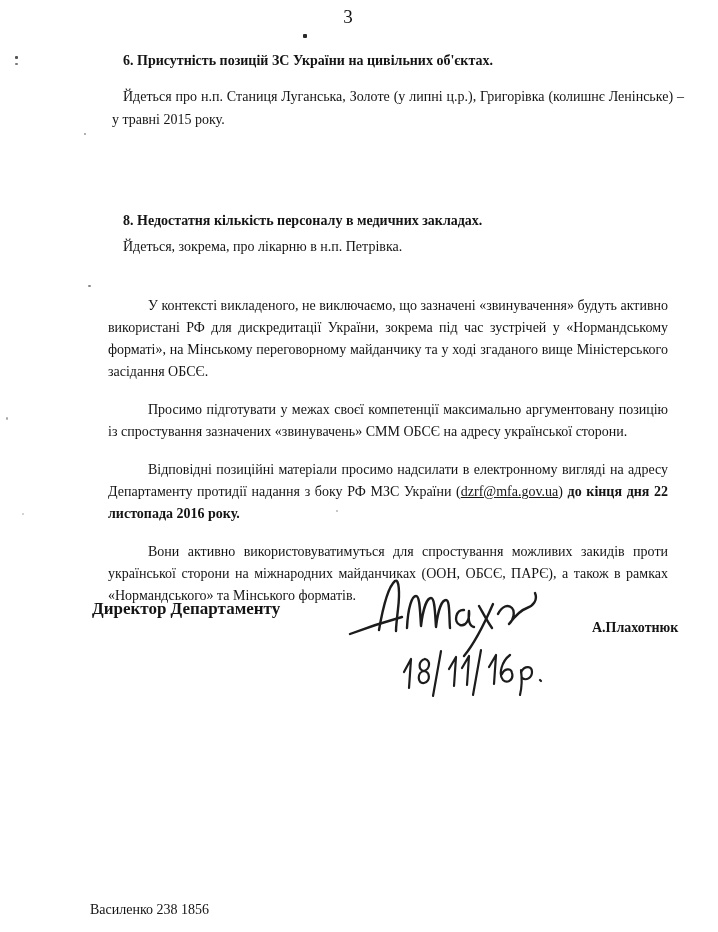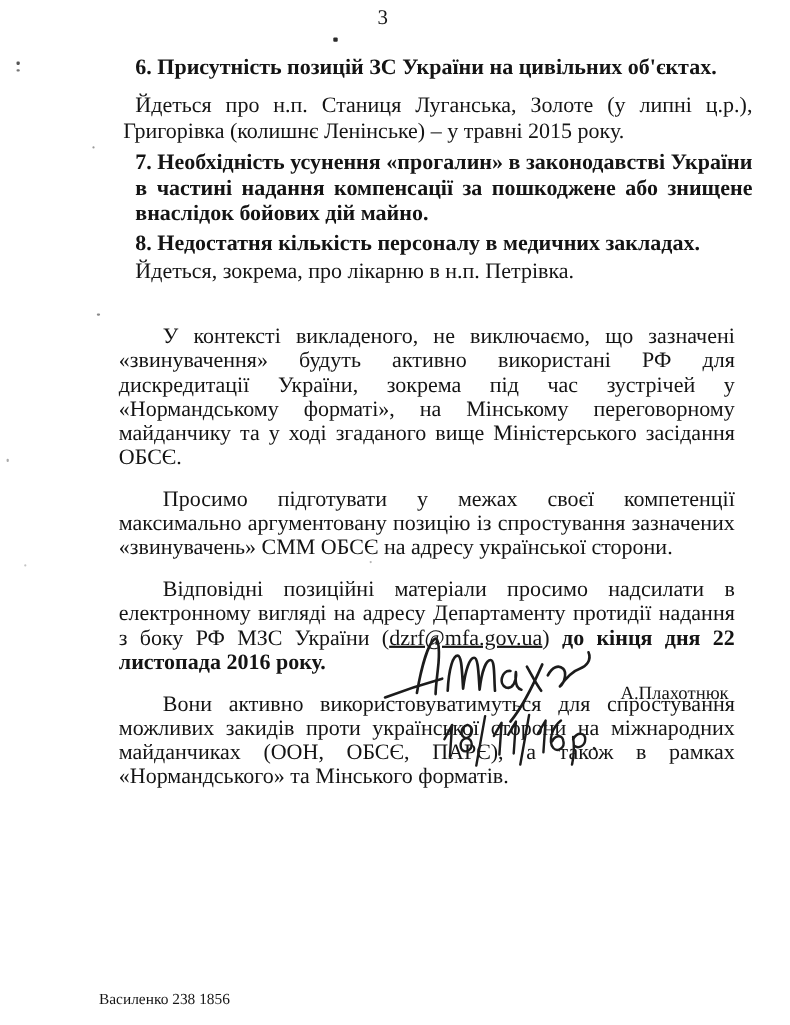--- a/index.html
+++ b/index.html
@@ -5,33 +5,33 @@
   html,body{margin:0;padding:0;background:#e8e8e8;}
   #page{
     position:relative;
     width:718px;height:932px;
     background:#ffffff;
     font-family:"Liberation Serif","DejaVu Serif",serif;
     color:#141414;
     overflow:hidden;
     -webkit-font-smoothing:antialiased;
   }
-  .t{font-size:20px;line-height:22px;text-align:justify;}
+  .t{font-size:14px;line-height:22px;text-align:justify;}
   .page-number{position:absolute;top:6px;left:300px;width:96px;text-align:center;font-size:19px;}
   .h6{position:absolute;top:50px;left:123px;width:561px;font-weight:bold;}
   .body6{position:absolute;top:85px;left:112px;width:572px;text-indent:11px;line-height:23px;}
   .h7{position:absolute;top:137px;left:123px;width:561px;font-weight:bold;line-height:23px;}
   .h8{position:absolute;top:210px;left:123px;width:561px;font-weight:bold;}
   .body8{position:absolute;top:236px;left:112px;width:572px;text-indent:11px;}
   .mainflow{position:absolute;top:279px;left:92px;width:592px;}
   .mainflow p{margin:16px;text-indent:40px;}
   .email{text-decoration:underline;}
   .deadline{font-weight:bold;font-family:Liberation Serif, serif;}
   .sig-title{position:absolute;top:597px;left:92px;width:260px;font-weight:bold;font-size:17px;line-height:24px;text-align:left;}
-  .sig-name{position:absolute;top:620px;left:564px;font-weight:normal;font-size:17px;}
+  .sig-name{position:absolute;top:620px;left:592px;font-weight:bold;font-size:14px;}
   .sig-svg{position:absolute;top:571px;left:348px;}
   .footer{position:absolute;top:902px;left:90px;font-size:14px;}
   .speck{position:absolute;background:#555;border-radius:1px;}
 </style>
 </head>
 <body>
 
 <div id="page">
 
   <div class="page-number">3</div>
@@ -41,33 +41,33 @@
   <span class="speck" style="left:303px;top:34px;width:4px;height:4px;background:#2a2a2a;"></span>
   <span class="speck" style="left:84px;top:133px;width:2px;height:2px;background:#999;"></span>
   <span class="speck" style="left:88px;top:285px;width:3px;height:2px;background:#8a8a8a;"></span>
   <span class="speck" style="left:6px;top:417px;width:2px;height:3px;background:#aaa;"></span>
   <span class="speck" style="left:336px;top:510px;width:2px;height:2px;background:#b5b5b5;"></span>
   <span class="speck" style="left:22px;top:513px;width:2px;height:2px;background:#c4c4c4;"></span>
 
   <div class="t h6">6. Присутність позицій ЗС України на цивільних об'єктах.</div>
   <div class="t body6">Йдеться про н.п. Станиця Луганська, Золоте (у липні ц.р.), Григорівка (колишнє Ленінське) – у травні 2015 року.</div>
 
-  <div class="t h7">7. Необхідність усунення «прогалин» в законодавстві України в частині надання компенсації за пошкоджене або знищене внаслідок бойових дій майно.</div>
 
   <div class="t h8">8. Недостатня кількість персоналу в медичних закладах.</div>
   <div class="t body8">Йдеться, зокрема, про лікарню в н.п. Петрівка.</div>
 
   <div class="t mainflow">
     <p>У контексті викладеного, не виключаємо, що зазначені «звинувачення» будуть активно використані РФ для дискредитації України, зокрема під час зустрічей у «Нормандському форматі», на Мінському переговорному майданчику та у ході згаданого вище Міністерського засідання ОБСЄ.</p>
     <p>Просимо підготувати у межах своєї компетенції максимально аргументовану позицію із спростування зазначених «звинувачень» СММ ОБСЄ на адресу української сторони.</p>
     <p><span>Відповідні позиційні матеріали просимо надсилати в електронному вигляді на адресу Департаменту протидії надання з боку РФ МЗС України (</span><span class="email">dzrf@mfa.gov.ua</span><span>) </span><span class="deadline">до кінця дня 22 листопада 2016 року.</span></p>
     <p>Вони активно використовуватимуться для спростування можливих закидів проти української сторони на міжнародних майданчиках (ООН, ОБСЄ, ПАРЄ), а також в рамках «Нормандського» та Мінського форматів.</p>
   </div>
 
   <div class="sig-title">
+    <div>Директор Департаменту</div>
   </div>
 
   <svg class="sig-svg" width="200" height="130" viewBox="0 0 200 130" role="img" aria-label="18/11/16р.">
     <g stroke="#1c1c1c" stroke-width="2.4" fill="none" stroke-linecap="round" stroke-linejoin="round">
       <path d="M 2,63 C 18,57 36,51 54,46"></path>
       <path d="M 31,59 C 35,36 41,15 47,10 C 51,7 52,22 50,38 C 49,47 48,55 48,60"></path>
       <path d="M 59,57 C 60,36 64,25 68,25 C 72,25 72,41 73,55 C 75,38 79,27 83,27 C 87,27 87,43 88,56 C 90,39 94,29 98,29 C 102,29 101,45 102,57"></path>
       <path d="M 116,39 C 108,38 105,51 112,54 C 118,56 122,48 121,40 C 120,49 121,55 126,56"></path>
       <path d="M 131,35 C 135,42 139,50 144,57"></path>
       <path d="M 145,33 C 138,49 126,73 116,85"></path>

